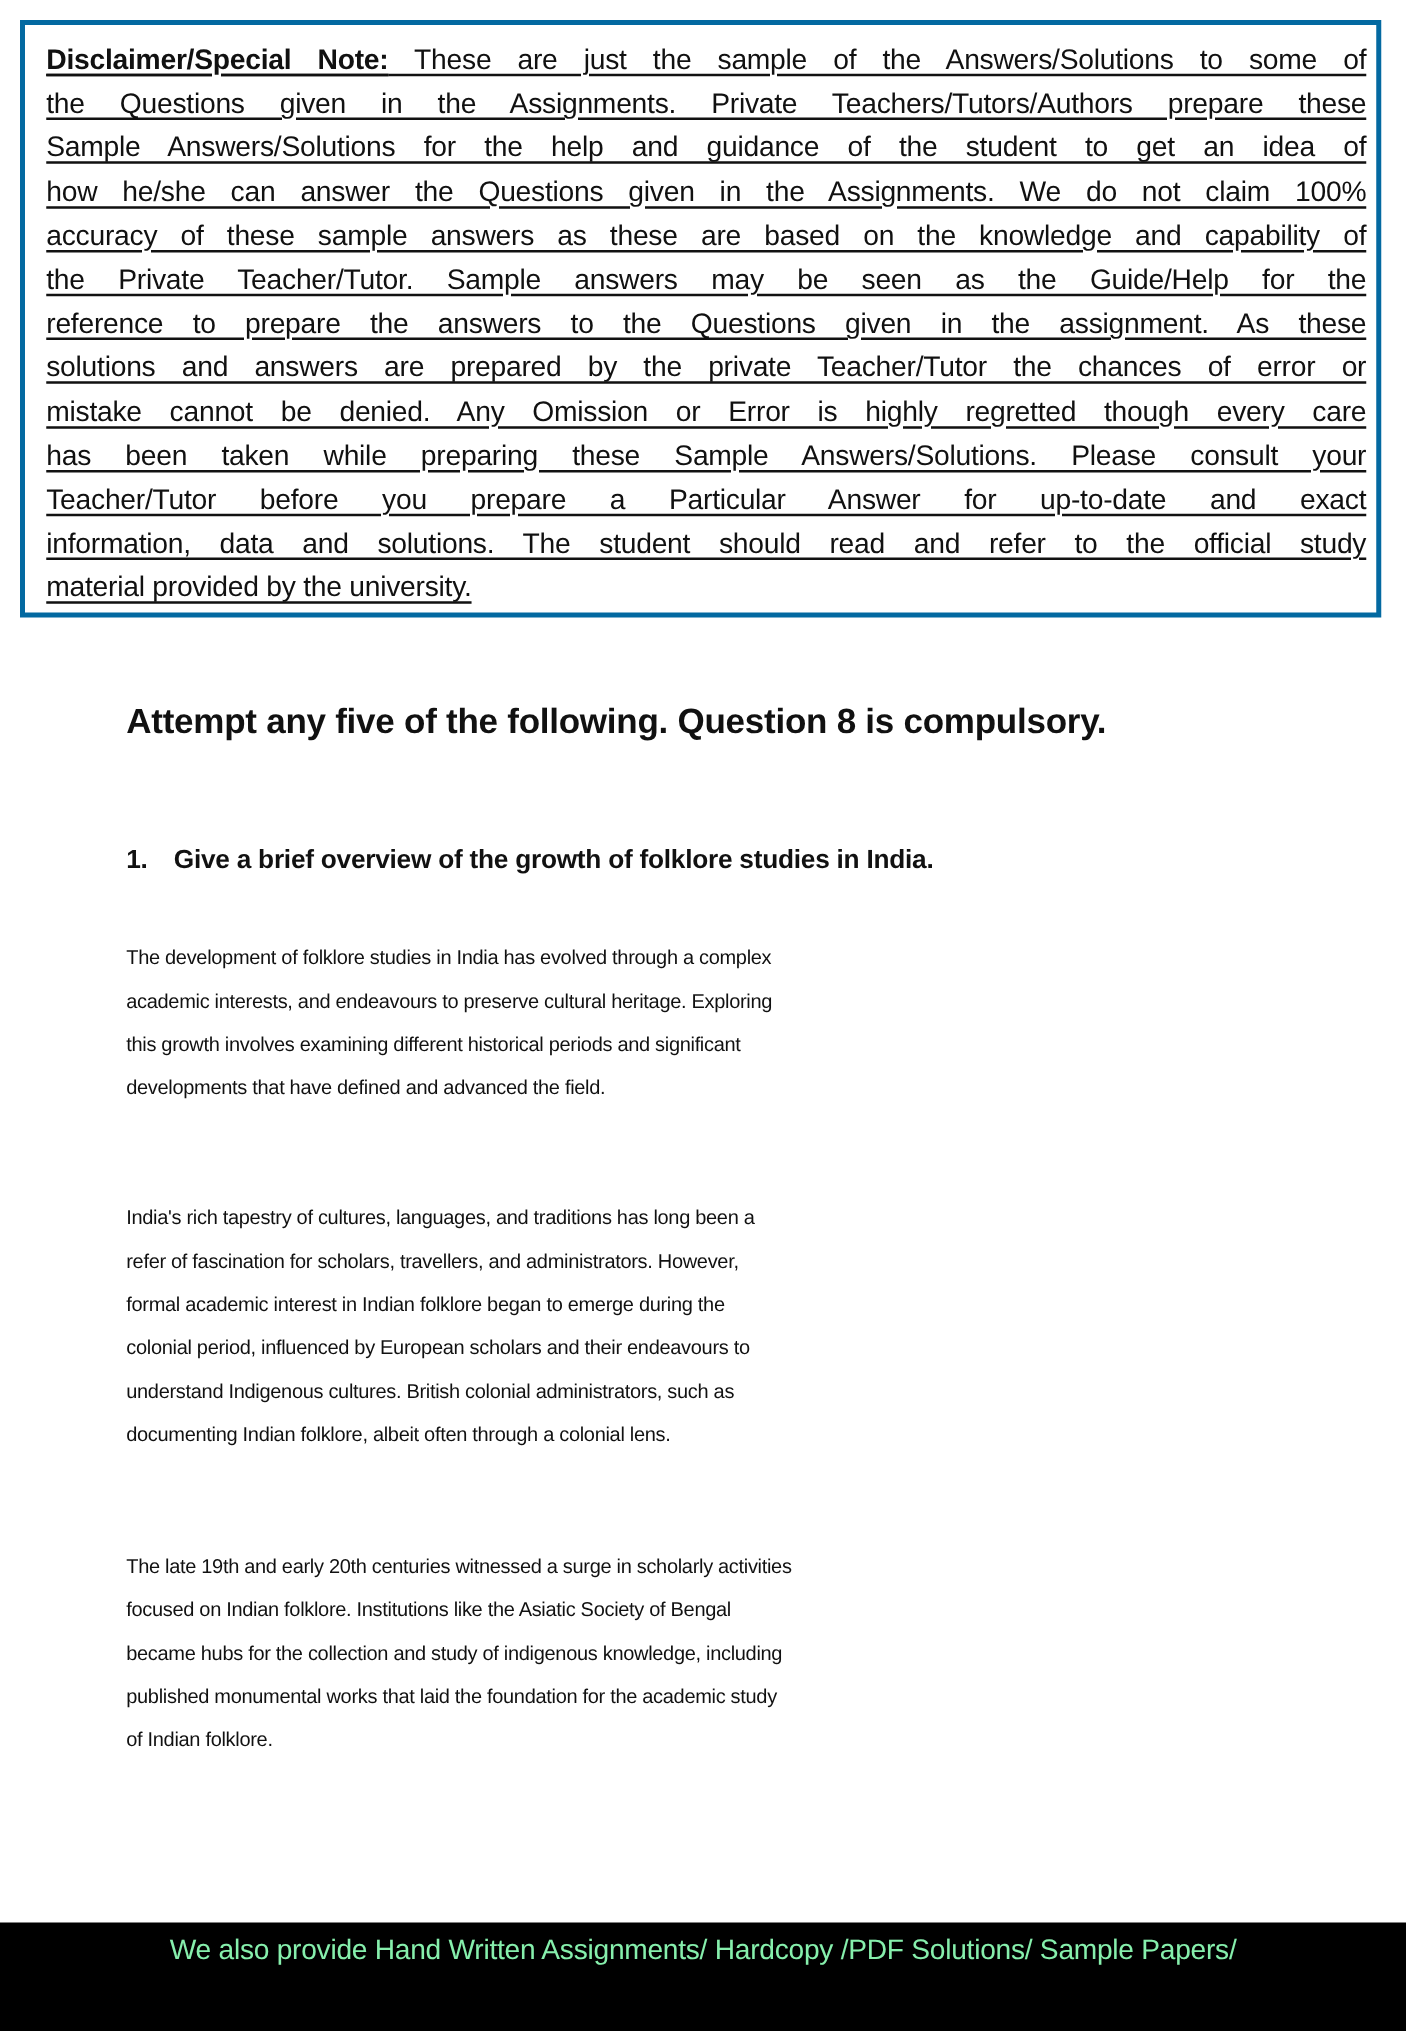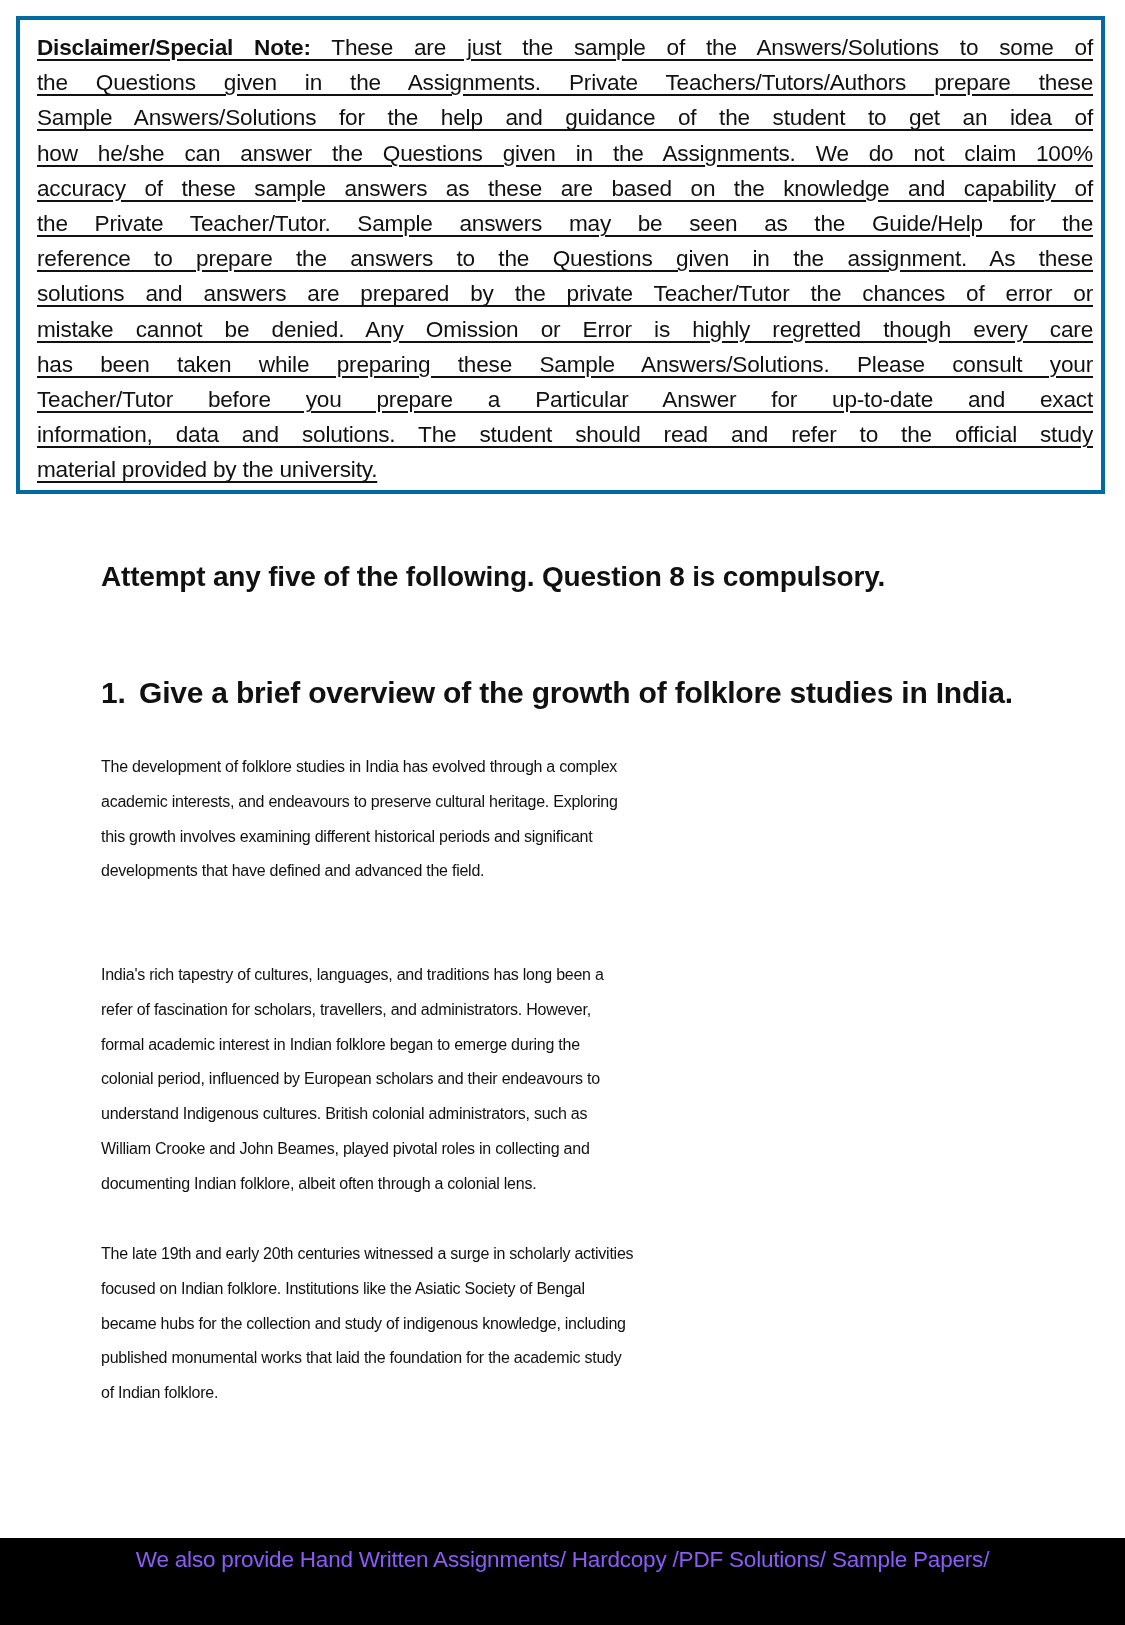--- a/index.html
+++ b/index.html
@@ -56,21 +56,21 @@
       top: 561px;
       font-size: 28px;
       font-weight: bold;
       letter-spacing: -0.2px;
       white-space: nowrap;
     }
     .question {
       position: absolute;
       left: 101px;
       top: 676px;
-      font-size: 30px;
+      font-size: 21px;
       font-weight: bold;
       letter-spacing: -0.2px;
       white-space: nowrap;
     }
     .question .qnum {
       display: inline-block;
       width: 38px;
     }
     .paragraph {
       position: absolute;
@@ -87,21 +87,21 @@
     .para-1 { top: 750px; }
     .para-2 { top: 958px; }
     .para-3 { top: 1237px; }
     .footer {
       position: absolute;
       left: 0;
       top: 1538px;
       width: 1125px;
       height: 87px;
       background: #000000;
-      color: #8b5cf6;
+      color: #86efac;
       text-align: center;
       padding-top: 5px;
       box-sizing: border-box;
     }
     .f-line {
       height: 34px;
       line-height: 34px;
       font-size: 22.5px;
       white-space: nowrap;
       letter-spacing: -0.2px;
@@ -140,21 +140,20 @@
   <div class="p-line">this growth involves examining different historical periods and significant</div>
   <div class="p-line">developments that have defined and advanced the field.</div>
 </div>
 
 <div class="paragraph para-2">
   <div class="p-line">India's rich tapestry of cultures, languages, and traditions has long been a</div>
   <div class="p-line">refer of fascination for scholars, travellers, and administrators. However,</div>
   <div class="p-line">formal academic interest in Indian folklore began to emerge during the</div>
   <div class="p-line">colonial period, influenced by European scholars and their endeavours to</div>
   <div class="p-line">understand Indigenous cultures. British colonial administrators, such as</div>
-  <div class="p-line">William Crooke and John Beames, played pivotal roles in collecting and</div>
   <div class="p-line">documenting Indian folklore, albeit often through a colonial lens.</div>
 </div>
 
 <div class="paragraph para-3">
   <div class="p-line">The late 19th and early 20th centuries witnessed a surge in scholarly activities</div>
   <div class="p-line">focused on Indian folklore. Institutions like the Asiatic Society of Bengal</div>
   <div class="p-line">became hubs for the collection and study of indigenous knowledge, including</div>
   <div class="p-line">published monumental works that laid the foundation for the academic study</div>
   <div class="p-line">of Indian folklore.</div>
 </div>

